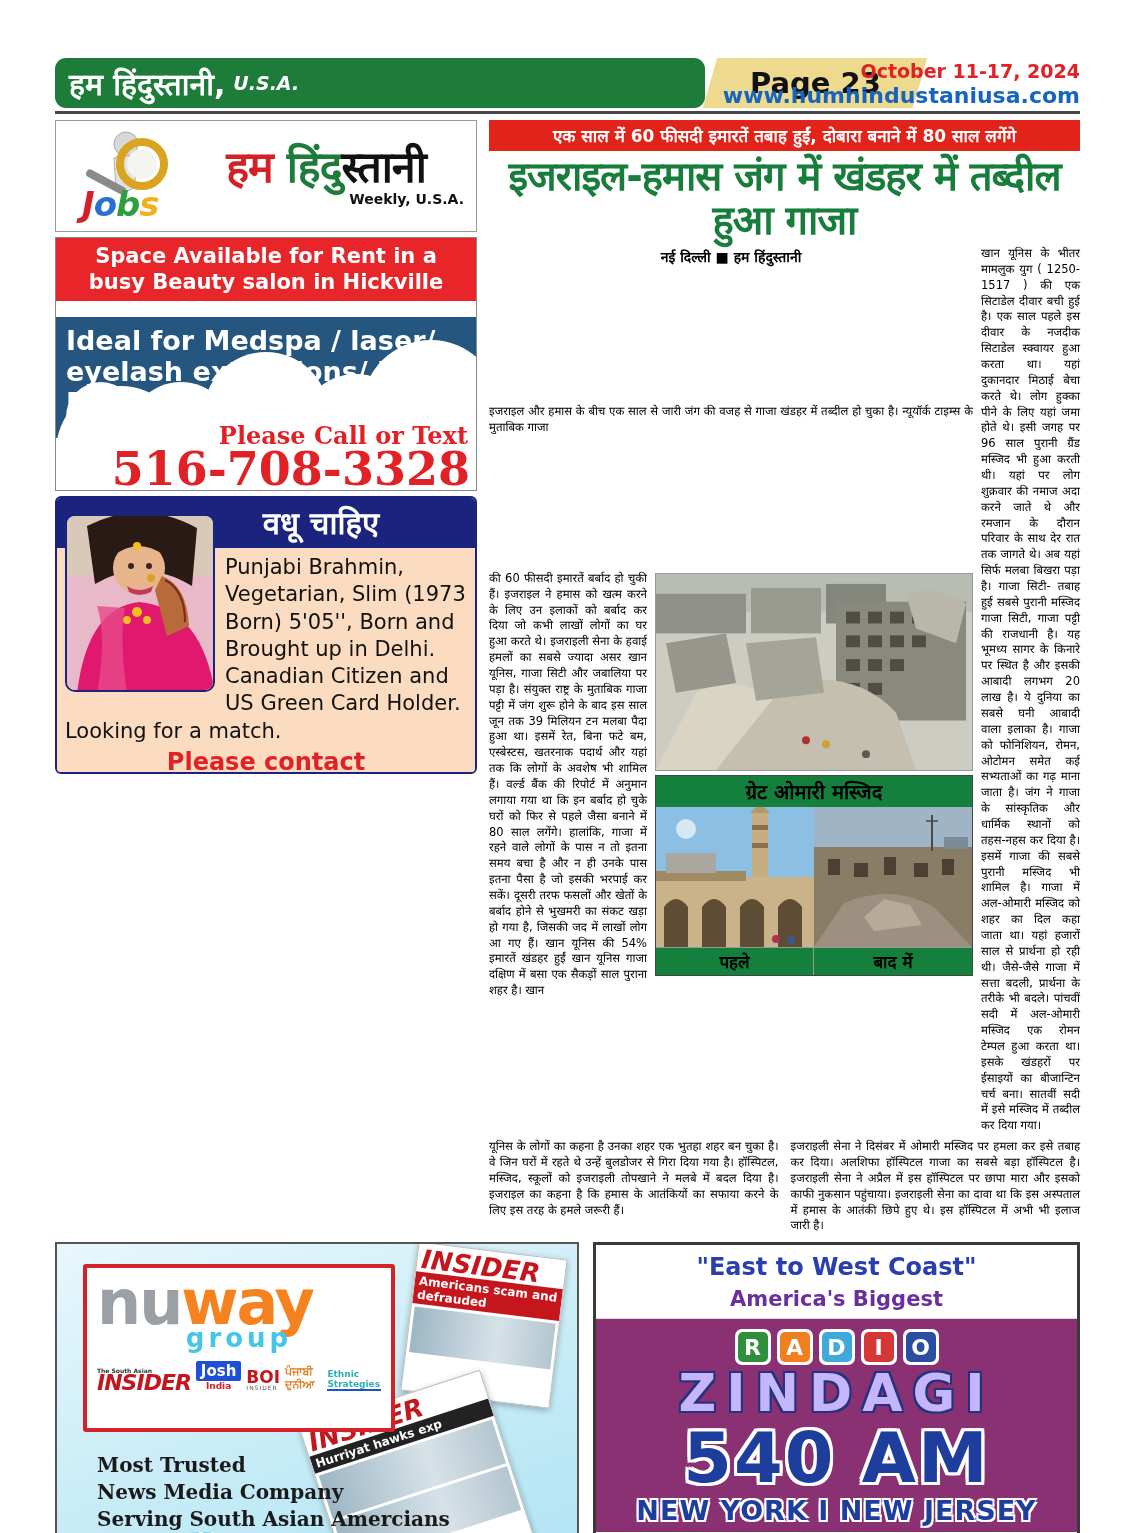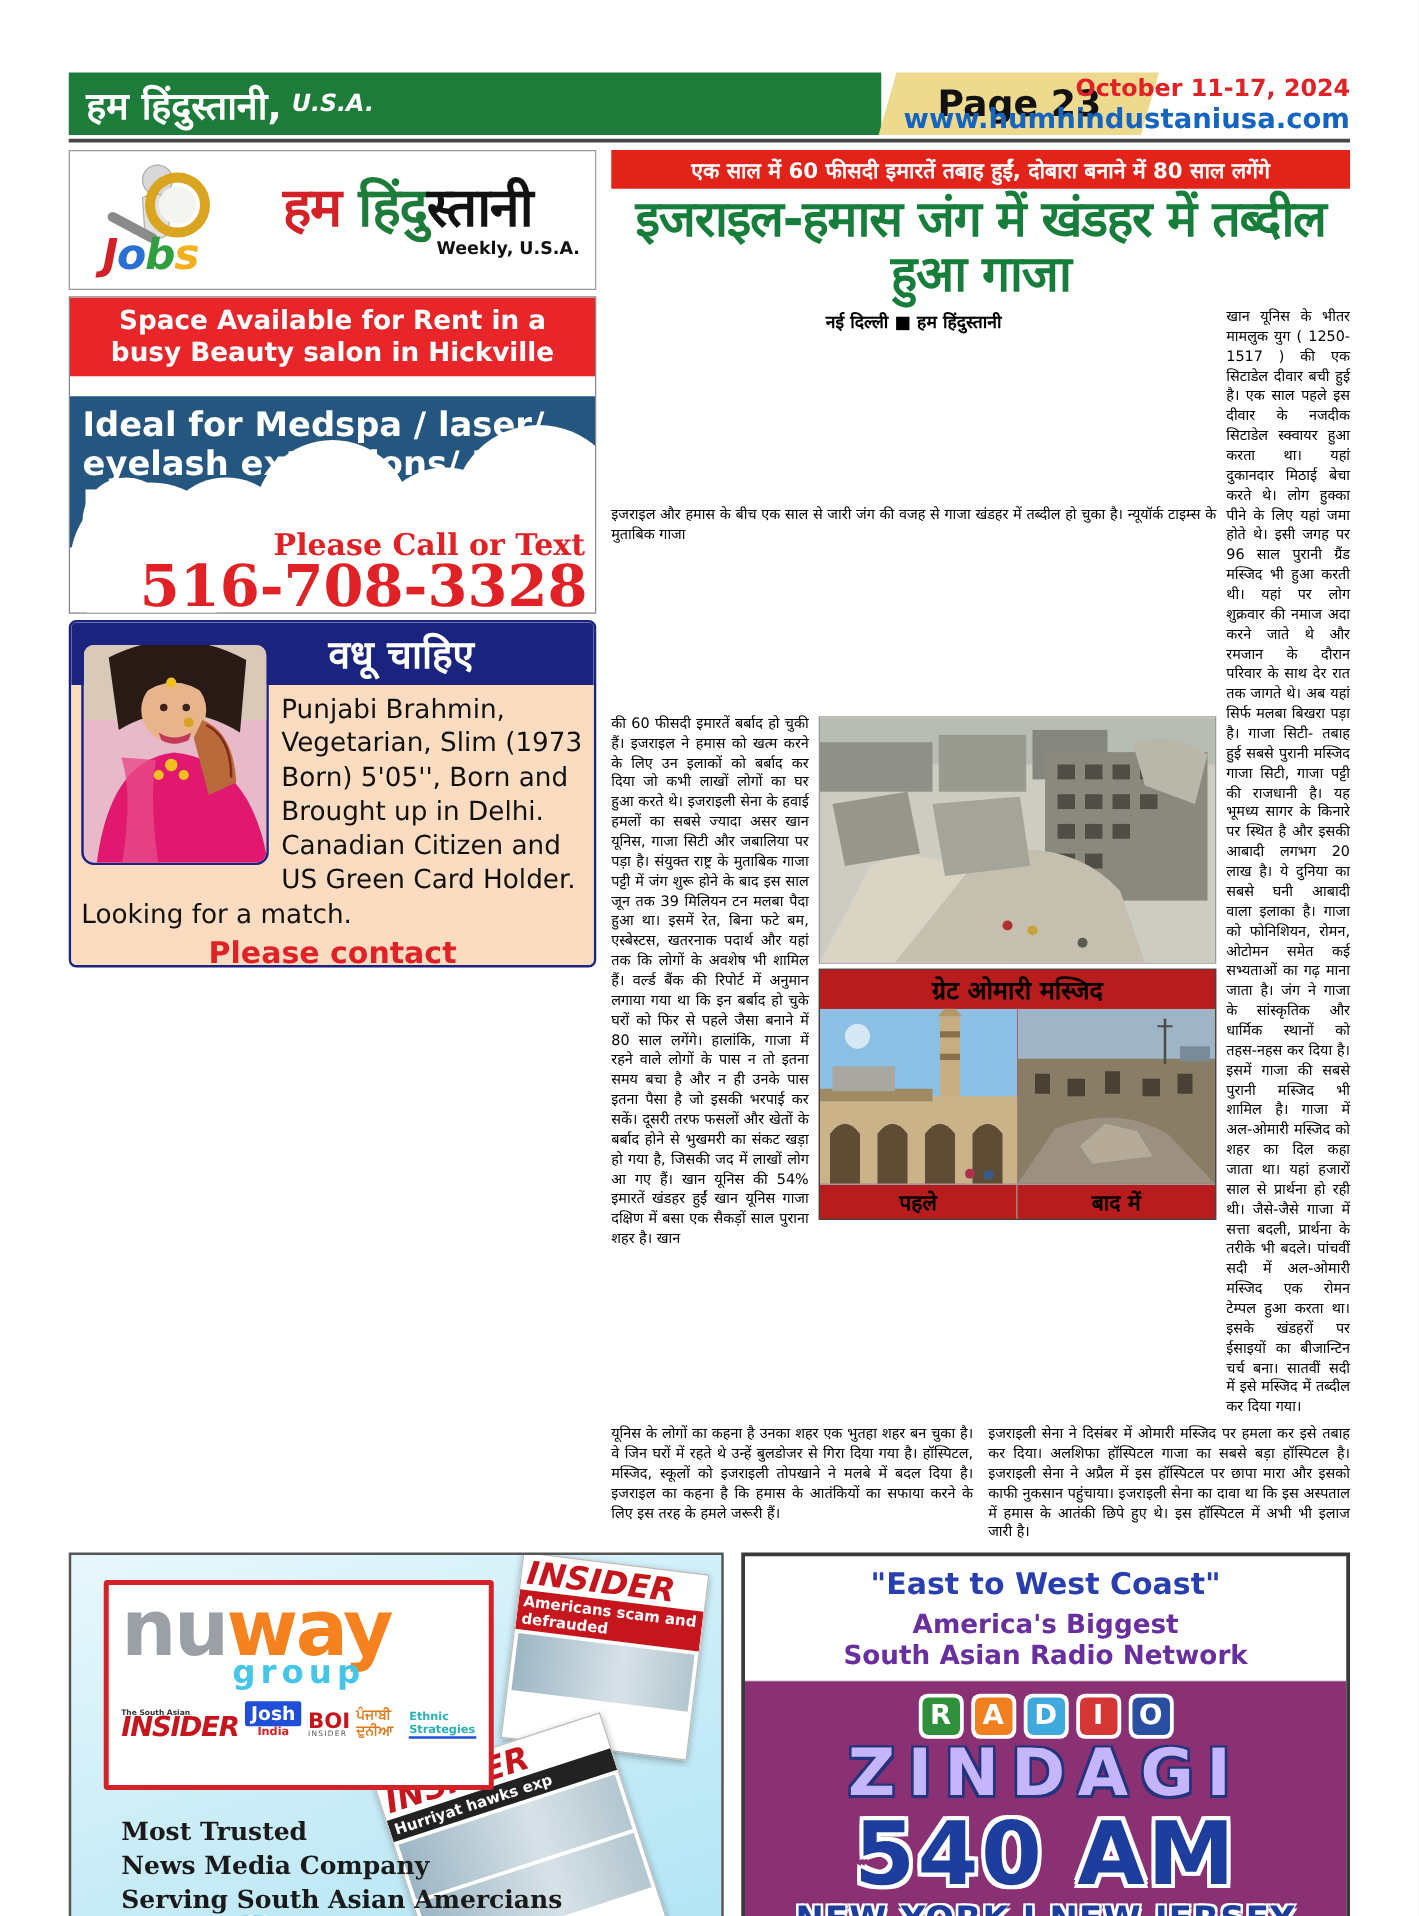--- a/index.html
+++ b/index.html
@@ -1,21 +1,21 @@
 <!DOCTYPE html>
 <html><head>
 <meta charset="utf-8">
 <style>
   * { margin:0; padding:0; box-sizing:border-box; }
   body { background:#e8e8e8; font-family:"DejaVu Sans", sans-serif; }
   .page { width:1135px; min-height:1533px; margin:0 auto; background:#fff; position:relative; padding:58px 55px 14px 55px; }
 
   
   .masthead-row { position:relative; height:50px; }
-  .masthead-green { position:absolute; left:0; top:0; width:650px; height:50px; background:#1e7c3b; color:#fff; display:flex; align-items:center; padding-left:14px; }
+  .masthead-green { position:absolute; left:0; top:0; width:650px; height:50px; background:#1e7c3b; color:#fff; display:flex; align-items:center; padding-left:14px;border-radius:11px; }
   .masthead-green .mh-main { font-size:30px; font-weight:800; }
   .masthead-green .mh-usa { font-size:19px; font-weight:800; font-style:italic; margin-left:8px; }
   .page-tab { position:absolute; left:655px; top:0; width:210px; height:50px; background:#eeda8f; transform:skewX(-16deg); display:flex; align-items:center; justify-content:center; }
   .page-tab span { transform:skewX(16deg); font-size:29px; font-weight:800; color:#111; }
   .header-right { position:absolute; right:0; top:0; text-align:right; line-height:1.2; padding-top:2px; }
   .header-date { color:#e02125; font-weight:800; font-size:19px; }
   .header-url  { color:#1565c0; font-weight:800; font-size:22px; }
   .header-rule { height:3px; background:#474747; margin-top:3px; }
 
   
@@ -54,21 +54,21 @@
   .article { flex:1; min-width:0; }
   .kicker { background:#e2231a; color:#fff; text-align:center; font-weight:800; font-size:17px; padding:4px 2px; }
   .headline { color:#177d3a; text-align:center; font-weight:800; font-size:40px; line-height:1.1; letter-spacing:-1px; margin:3px 0 4px 0; }
   .art-grid { display:grid; grid-template-columns:158px 318px 1fr; column-gap:8px; }
   .byline { grid-column:1/3; text-align:center; font-weight:800; font-size:14px; padding:1px 0 3px 0; }
   .intro { grid-column:1/3; font-size:11.5px; line-height:1.38; text-align:justify; }
   .col-left { grid-column:1; font-size:11.5px; line-height:1.38; text-align:justify; }
   .col-right { grid-column:3; grid-row:1/4; font-size:11.5px; line-height:1.38; text-align:justify; }
   .photo-stack { grid-column:2; display:flex; flex-direction:column; gap:4px; margin-top:2px; }
   .rubble-photo { width:100%; height:198px; border:1px solid #999; display:block; }
-  .mosque-panel { border:1px solid #444; background:#b91c1c; }
+  .mosque-panel { border:1px solid #444; background:#15803d; }
   .mosque-title { text-align:center; font-weight:800; font-size:20px; padding:2px 0; }
   .mosque-imgs { display:flex; }
   .mosque-imgs svg { width:50%; height:140px; display:block; }
   .mosque-caps { display:flex; border-top:1px solid #999; }
   .mosque-caps div { width:50%; text-align:center; font-weight:800; font-size:17px; padding:2px 0; }
   .mosque-caps div:first-child { border-right:1px solid #999; }
   .closing { display:flex; gap:12px; margin-top:5px; }
   .closing p { font-size:11.5px; line-height:1.38; text-align:justify; flex:1; }
 
   
@@ -355,21 +355,20 @@
         
       </div>
 
     </div>
 
     <div class="radio">
       <div class="radio-top">
         <div class="radio-tag">"East to West Coast"</div>
         <div class="radio-sub">
           <div>America's Biggest</div>
-          <div>South Asian Radio Network</div>
         </div>
       </div>
       <div class="radio-purple">
         <div class="radio-tiles">
           <div class="tile">
               <div class="tile-in t0">R</div>
             </div>
           <div class="tile">
               <div class="tile-in t1">A</div>
             </div>

